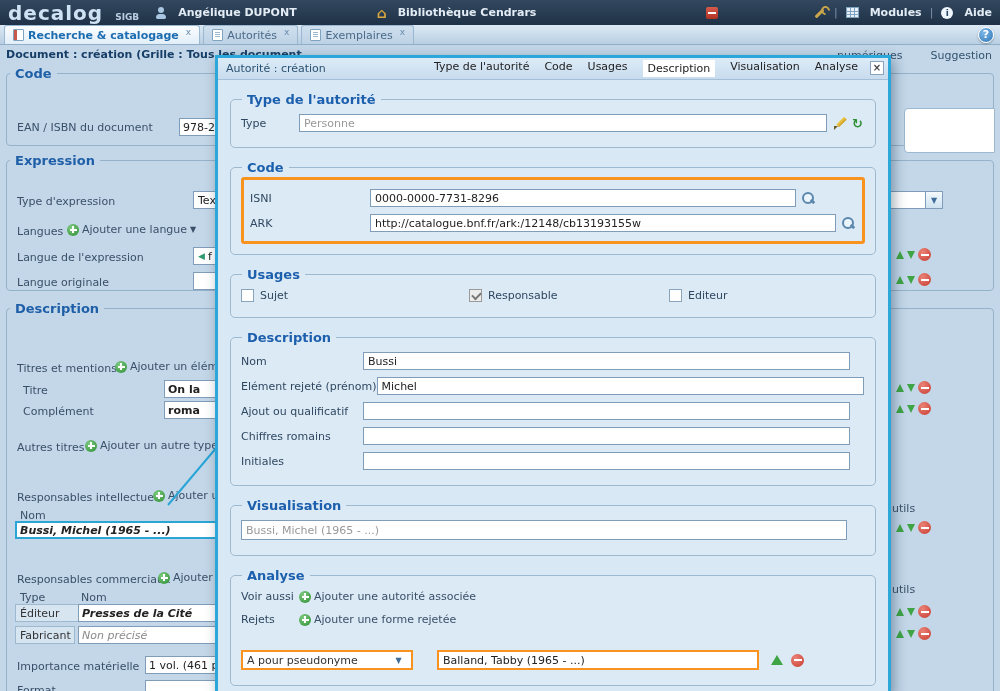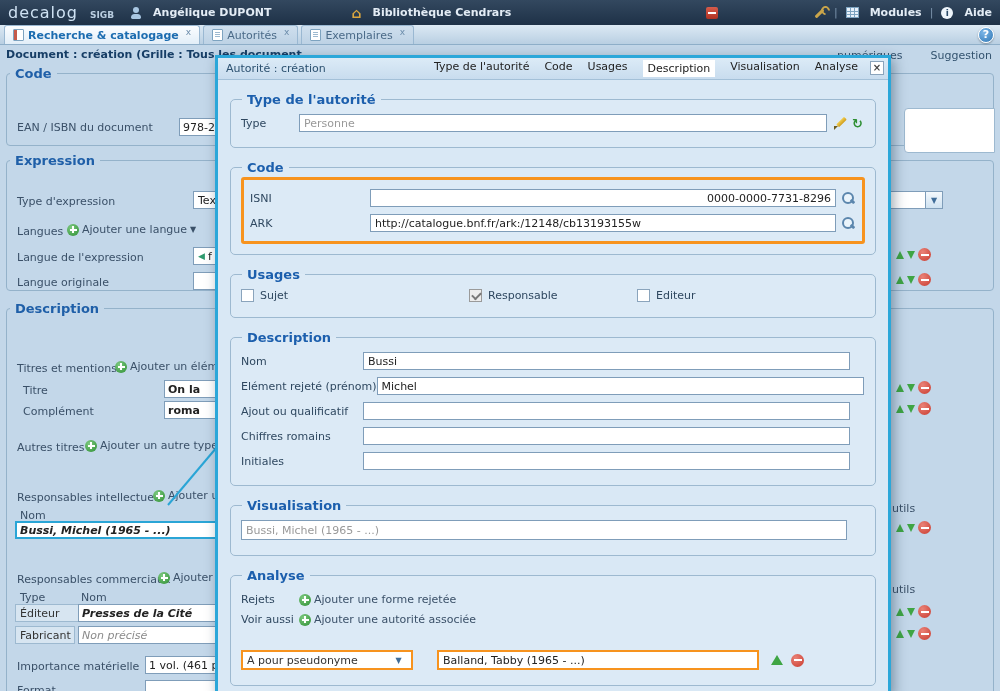--- a/index.html
+++ b/index.html
@@ -3,21 +3,21 @@
 <meta charset="utf-8">
 <style>
 *{margin:0;padding:0;box-sizing:border-box}
 html,body{background:#9db5c9}
 body{font-family:"DejaVu Sans","Liberation Sans",sans-serif;font-size:11px;color:#333}
 .screen{position:relative;width:1000px;height:691px;overflow:hidden;background:#c3d7e9;margin:0 auto}
 
 
 .topbar{position:absolute;top:0;left:0;right:0;height:25px;background:linear-gradient(#33485f,#1e3147);display:flex;align-items:center;padding:0 8px;color:#e6eef6;z-index:3}
 .logo{display:flex;align-items:baseline;margin-right:16px}
-.logo-main{font-size:16px;color:#cfe2f3;font-weight:normal;letter-spacing:1px}
+.logo-main{font-size:20px;color:#cfe2f3;font-weight:bold;letter-spacing:1px}
 .logo-sub{font-size:9px;color:#b9cde0;margin-left:12px;font-weight:bold}
 .hdr-item{display:flex;align-items:center;gap:11px;font-weight:bold;font-size:11px;color:#e3ecf5;white-space:nowrap}
 .hdr-gap{margin-left:80px}
 .hdr-right{margin-left:auto;display:flex;align-items:center;gap:8px}
 .sep{color:#7b93ac}
 .icon-person{width:12px;height:12px;position:relative;display:inline-block}
 .icon-person::before{content:"";position:absolute;left:3px;top:0;width:6px;height:6px;border-radius:50%;background:#a9c7e2}
 .icon-person::after{content:"";position:absolute;left:1px;top:7px;width:10px;height:5px;border-radius:5px 5px 2px 2px;background:#a9c7e2}
 .icon-home{color:#dca73f;font-size:14px;line-height:12px;font-weight:bold}
 .icon-alert{width:12px;height:12px;border-radius:2px;background:linear-gradient(#d65c4b,#b03222);position:relative;margin-right:86px}
@@ -300,39 +300,39 @@
           <span class="icon-pencil"></span>
           <span class="icon-refresh">↻</span>
         </div>
       </fieldset>
 
       <fieldset class="mfs">
         <legend>Code</legend>
         <div class="orange-wrap">
           <div class="mrow">
             <span class="mlabel" style="flex-basis:120px">ISNI</span>
-            <input class="minput" style="width: 466px; text-align: right;" value="0000-0000-7731-8296">
+            <input class="minput" style="width: 426px;" value="0000-0000-7731-8296">
             <span class="icon-mag"></span>
           </div>
           <div class="mrow">
             <span class="mlabel" style="flex-basis:120px">ARK</span>
             <input class="minput" style="width: 466px;" value="http://catalogue.bnf.fr/ark:/12148/cb13193155w">
             <span class="icon-mag"></span>
           </div>
         </div>
       </fieldset>
 
       <fieldset class="mfs">
         <legend>Usages</legend>
         <div class="mrow">
           <span class="usage" style="width:228px">
             <span class="cb"></span>
             <span>Sujet</span>
           </span>
-          <span class="usage" style="width:168px">
+          <span class="usage" style="width:200px">
             <span class="cb checked"></span>
             <span>Responsable</span>
           </span>
           <span class="usage">
             <span class="cb"></span>
             <span>Editeur</span>
           </span>
         </div>
       </fieldset>
 
@@ -362,34 +362,34 @@
 
       <fieldset class="mfs">
         <legend>Visualisation</legend>
         <div class="mrow">
           <input class="minput dim" style="width: 606px; height: 20px;" value="Bussi, Michel (1965 - ...)">
         </div>
       </fieldset>
 
       <fieldset class="mfs">
         <legend>Analyse</legend>
+        <div class="mrow">
+          <span class="mlabel narrow">Voir aussi</span>
+          <span class="addlink">
+            <span class="icon-plus"></span>
+            <span>Ajouter une autorité associée</span>
+          </span>
+        </div>
         <div class="mrow" style="margin-top:10px">
           <span class="mlabel narrow">Rejets</span>
           <span class="addlink">
             <span class="icon-plus"></span>
             <span>Ajouter une forme rejetée</span>
           </span>
         </div>
-        <div class="mrow">
-          <span class="mlabel narrow">Voir aussi</span>
-          <span class="addlink">
-            <span class="icon-plus"></span>
-            <span>Ajouter une autorité associée</span>
-          </span>
-        </div>
         <div class="mrow" style="margin-top:24px">
           <span class="sel-orange">
             <span>A pour pseudonyme</span>
             <span class="sel-btn" style="margin-left:auto;border:none;background:none;font-size:8px">▼</span>
           </span>
           <input class="minput bold-i inp-orange" style="width: 322px; margin-left: 24px;" value="Balland, Tabby (1965 - ...)">
           <span class="arr-up-big" style="margin-left:12px"></span>
           <span class="icon-minus" style="margin-left:8px"></span>
         </div>
       </fieldset>

